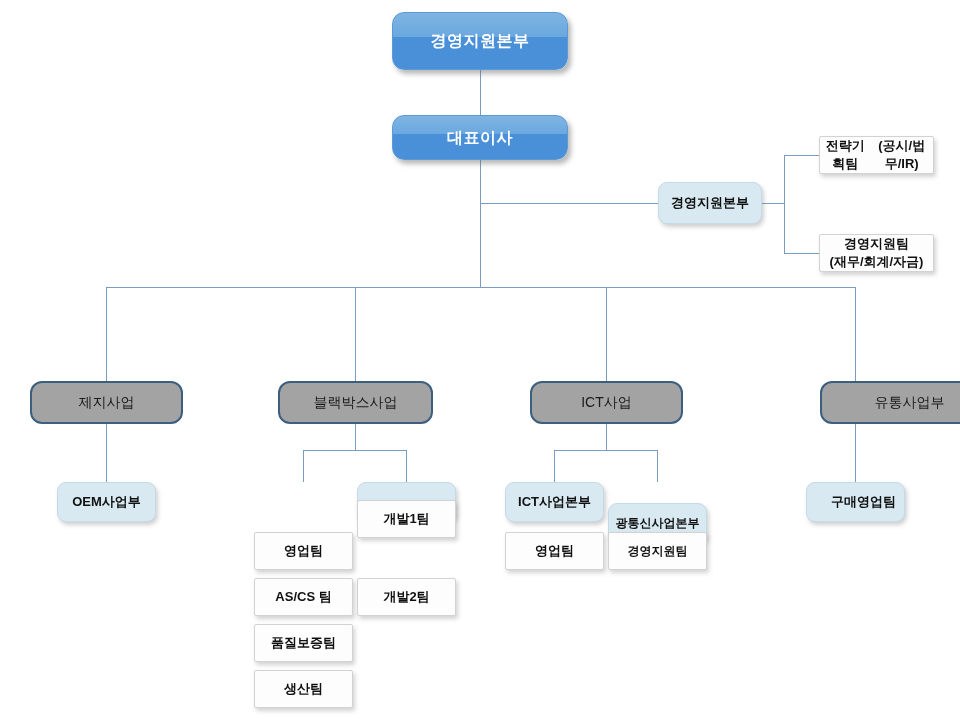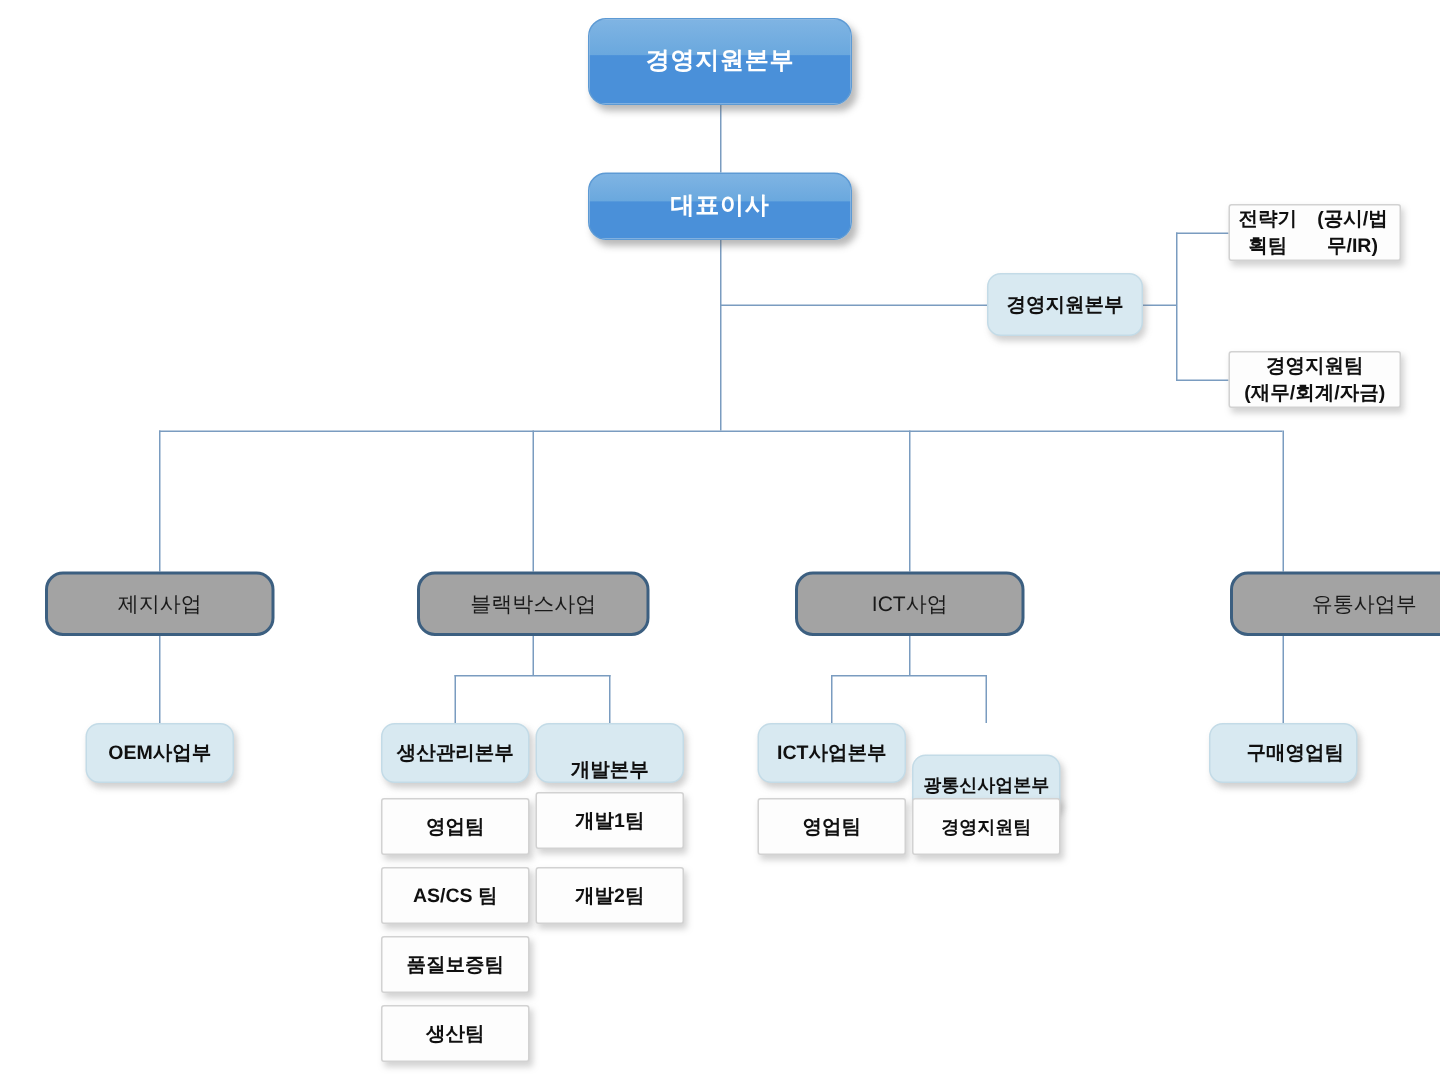--- a/index.html
+++ b/index.html
@@ -149,39 +149,36 @@
   <div class="node node-div" style="left:30px; top:381px; width:153px; height:43px;">
     <span class="label">제지사업</span>
   </div>
   <div class="node node-hq" style="left:57px; top:482px; width:99px; height:40px;">
     <span class="label">OEM사업부</span>
   </div>
 
   <div class="node node-div" style="left:278px; top:381px; width:155px; height:43px;">
     <span class="label">블랙박스사업</span>
   </div>
-  <div class="node node-hq" style="left:254px; top:482px; width:99px; height:40px;">
-    <span class="label">생산관리본부</span>
-  </div>
   <div class="node node-hq" style="left:357px; top:482px; width:99px; height:40px;align-items:flex-end;">
     <span class="label">개발본부</span>
   </div>
   <div class="node node-team" style="left:254px; top:532px; width:99px; height:38px;">
     <span class="label">영업팀</span>
   </div>
   <div class="node node-team" style="left:254px; top:578px; width:99px; height:38px;">
     <span class="label">AS/CS 팀</span>
   </div>
   <div class="node node-team" style="left:254px; top:624px; width:99px; height:38px;">
     <span class="label">품질보증팀</span>
   </div>
   <div class="node node-team" style="left:254px; top:670px; width:99px; height:38px;">
     <span class="label">생산팀</span>
   </div>
-  <div class="node node-team" style="left:357px; top:528px; width:99px; height:38px;">
+  <div class="node node-team" style="left:357px; top:500px; width:99px; height:38px;">
     <span class="label">개발1팀</span>
   </div>
   <div class="node node-team" style="left:357px; top:578px; width:99px; height:38px;justify-content:flex-end;">
     <span class="label">개발2팀</span>
   </div>
 
   <div class="node node-div" style="left:530px; top:381px; width:153px; height:43px;">
     <span class="label">ICT사업</span>
   </div>
   <div class="node node-hq" style="left:505px; top:482px; width:99px; height:40px;">

